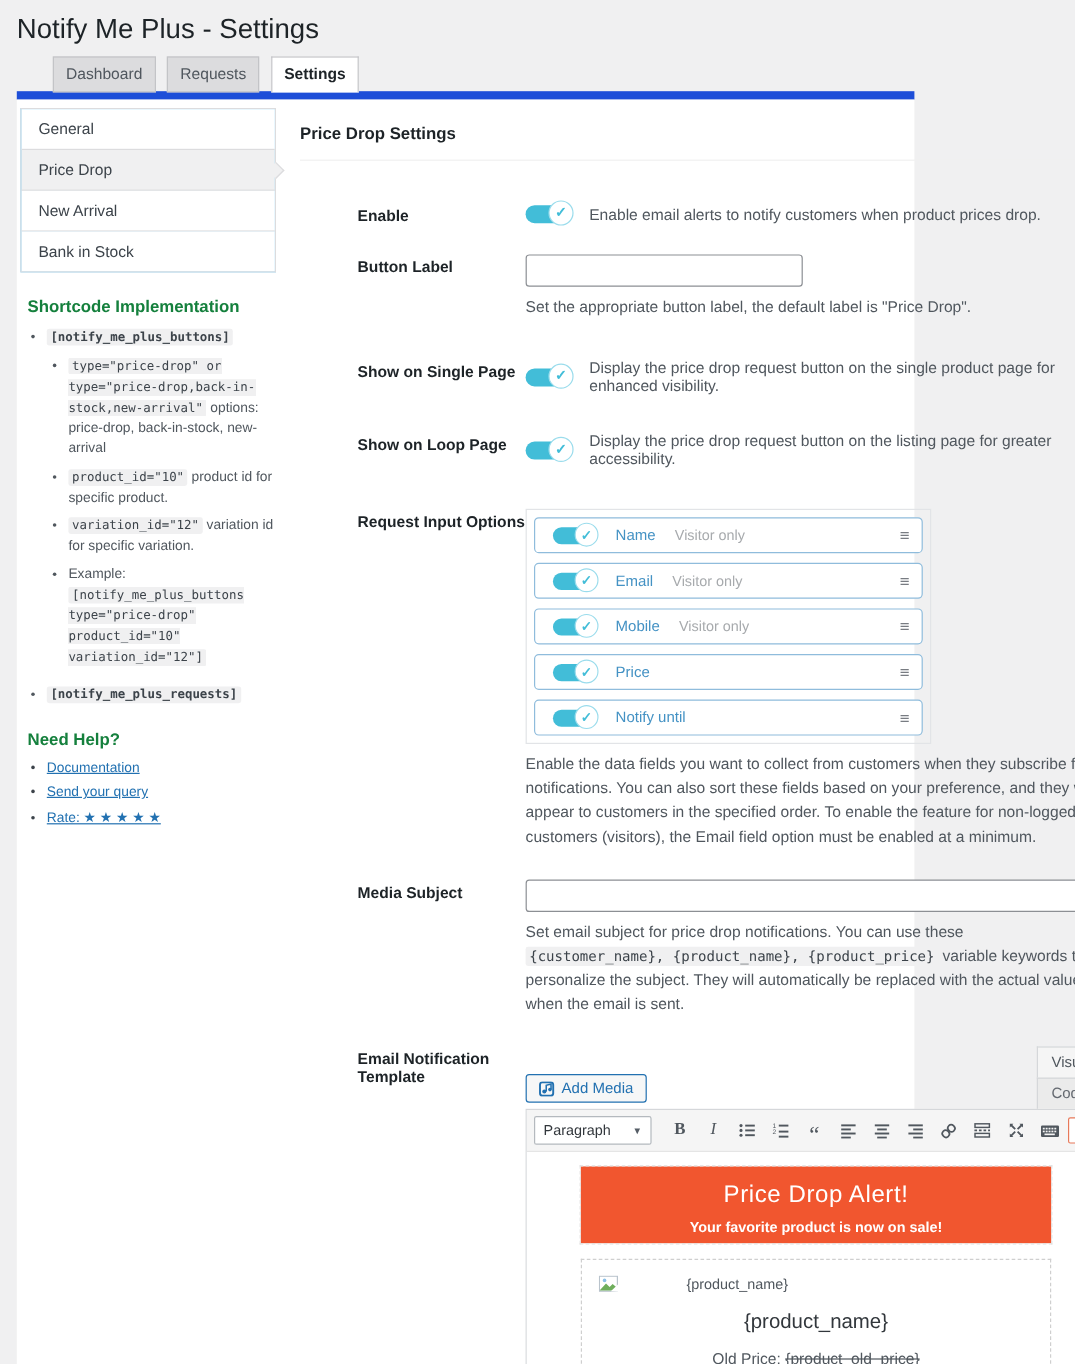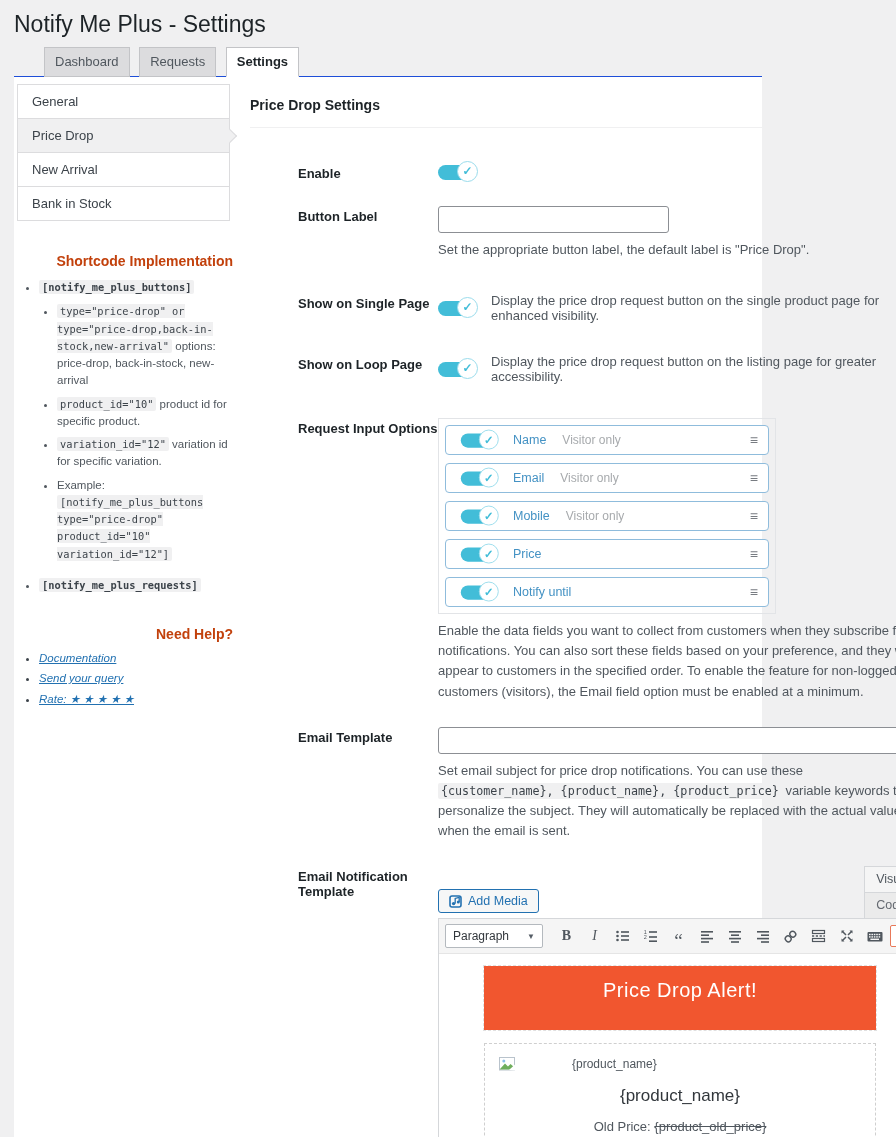--- a/index.html
+++ b/index.html
@@ -6,21 +6,21 @@
   html,body { width:896px; height:1137px; }
   body {
     background:var(--bg,#f0f0f1);
     font-family:"Liberation Sans", sans-serif;
     color:#3c434a; overflow:hidden; font-size:13px;
   }
   .page { width:788px; height:1137px; }
 
   
   h1.page-title { font-size:23px; font-weight:400; color:#1d2327; padding:11px 0 0 14px; }
-  .nav-tab-bar { margin:9px 26px 0 14px; border-bottom:1px solid #1d4ed8; padding-left:24px; }
+  .nav-tab-bar { margin:9px 26px 0 14px; border-bottom:7px solid #1d4ed8; padding-left:24px; }
   .nav-tab {
     display:inline-block; padding:6px 10px 7px; margin:0 0 -1px 6px;
     background:#dcdcde; border:1px solid #c3c4c7; color:#50575e; font-size:13px;
     text-decoration:none; cursor:pointer;
   }
   .nav-tab.active { background:#fff; border-bottom:1px solid #fff; color:#1d2327; font-weight:700; }
 
   
   .panel { margin:0 26px 15px 14px; background:#fff; display:flex; min-height:1061px; }
 
@@ -28,32 +28,32 @@
   .sidebar { width:236px; flex:0 0 236px; padding:7px 0 0 3px; }
   .side-nav { width:213px; border:1px solid #dcdcde; background:#7dd3fc; }
   .side-nav-item { position:relative; padding:9px 14px; font-size:13px; color:#3c434a;
     border-bottom:1px solid #dcdcde; cursor:pointer; background:#fff; }
   .side-nav-item:last-child { border-bottom:none; }
   .side-nav-item.active { background:#f0f0f1; }
   .side-nav-item.active::after { content:""; position:absolute; right:-6px; top:50%;
     width:9px; height:9px; background:#f0f0f1; border-top:1px solid #dcdcde; border-right:1px solid #dcdcde;
     transform:translateY(-50%) rotate(45deg); }
   .side-body { width:216px; padding:0 0 0 6px; }
-  .side-body h3 { font-size:14px; font-weight:700; color:#c2410c; margin:32px 0 10px;text-align:right; }
+  .side-body h3 { font-size:14px; font-weight:700; color:#15803d; margin:20px 0 10px; }
   .side-p { font-size:11.5px; line-height:1.5; color:#50575e; margin-bottom:12px; }
   .side-list { list-style:disc; padding-left:16px; font-size:11.5px; color:#50575e; }
   .side-list > li { margin-bottom:14px; line-height:1.5; }
   .side-sublist { list-style:disc; padding-left:13px; margin:7px 0 0 5px; }
   .side-sublist li { margin-bottom:6px; line-height:1.5; }
   .chip { font-family:"DejaVu Sans Mono", monospace; font-size:0.9em; background:#f0f0f1;
     color:#3c434a; padding:1px 3px; border-radius:2px; }
   .chip-b { font-weight:700; }
   .help-links { list-style:disc; padding-left:16px; font-size:11.5px; }
   .help-links li { margin-bottom:8px; }
-  .help-links a { color:var(--link-blue,#2271b1); text-decoration:underline; cursor:pointer;font-style:italic; }
+  .help-links a { color:var(--link-blue,#2271b1); text-decoration:underline; cursor:pointer; }
 
   
   .main { flex:1; padding:20px 10px 0 0; }
   .main h2 { font-size:14px; font-weight:700; color:#1d2327; }
   .divider { border:none; border-bottom:1px solid #f0f0f1; margin-top:14px; }
   .row { display:flex;padding-left:48px; }
   .row-label { width:140px; flex:0 0 140px; font-weight:700; font-size:13px; color:#1d2327; padding-top:3px; }
   .row-control { flex:1; }
   .desc { font-size:13px; color:#50575e; line-height:1.55; margin-top:7px; }
   .inline-desc { font-size:13px; color:#50575e; }
@@ -187,20 +187,21 @@
     <div class="main">
       <h2>Price Drop Settings</h2>
       <hr class="divider">
 
       <div class="row mt-enable">
         <div class="row-label">Enable</div>
         <div class="row-control toggle-row">
           <span class="toggle">
               <span class="knob">✓</span>
             </span>
+          <span class="inline-desc">Enable email alerts to notify customers when product prices drop.</span>
         </div>
       </div>
 
       <div class="row mt-buttonlabel">
         <div class="row-label">Button Label</div>
         <div class="row-control">
           <input type="text" class="text-input input-narrow" value="" style="">
           <p class="desc">Set the appropriate button label, the default label is "Price Drop".</p>
         </div>
       </div>
@@ -266,21 +267,21 @@
                 </span>
               <span class="sort-label">Notify until</span>
               <span class="sort-handle">≡</span>
             </div>
           </div>
           <p class="desc">Enable the data fields you want to collect from customers when they subscribe for notifications. You can also sort these fields based on your preference, and they will appear to customers in the specified order. To enable the feature for non-logged-in customers (visitors), the Email field option must be enabled at a minimum.</p>
         </div>
       </div>
 
       <div class="row mt-subject">
-        <div class="row-label">Email Template</div>
+        <div class="row-label">Media Subject</div>
         <div class="row-control">
           <input type="text" class="text-input input-wide" value="" style="">
           <p class="desc"><span>Set email subject for price drop notifications. You can use these </span><span class="chip">{customer_name}, {product_name}, {product_price}</span><span> variable keywords to personalize the subject. They will automatically be replaced with the actual values when the email is sent.</span></p>
         </div>
       </div>
 
       <div class="row mt-editor">
         <div class="row-label">Email Notification Template</div>
         <div class="row-control">
           <div class="editor-top">
@@ -395,20 +396,21 @@
                     <path d="M4 4.5 A4.6 4.6 0 1 1 3.6 9.8" fill="none" stroke="#e8613c" stroke-width="1.7"></path>
                     <path d="M5.8 1.2 L1.6 4.6 L6.3 6.6 Z" fill="#e8613c"></path>
                   </svg>
               </span>
             </div>
 
             <div class="canvas">
               <div class="email">
                 <div class="banner">
                   <div class="banner-title">Price Drop Alert!</div>
+                  <div class="banner-sub">Your favorite product is now on sale!</div>
                 </div>
                 <div class="content-box">
                   <div class="img-row">
                     <svg width="17" height="14" viewBox="0 0 17 14">
                       <rect x="0.5" y="0.5" width="15" height="12.5" fill="#fff" stroke="#b9c3cc"></rect>
                       <circle cx="4.8" cy="4" r="1.5" fill="#8cc0e8"></circle>
                       <path d="M1 12 L6 6.5 L9 9.5 L11.5 7 L15 10 V12.5 H1 Z" fill="#6fae5c"></path>
                       <path d="M10 13 L16 7.5 L16 13.5 Z" fill="#fff"></path>
                     </svg>
                     <span class="img-alt">{product_name}</span>

